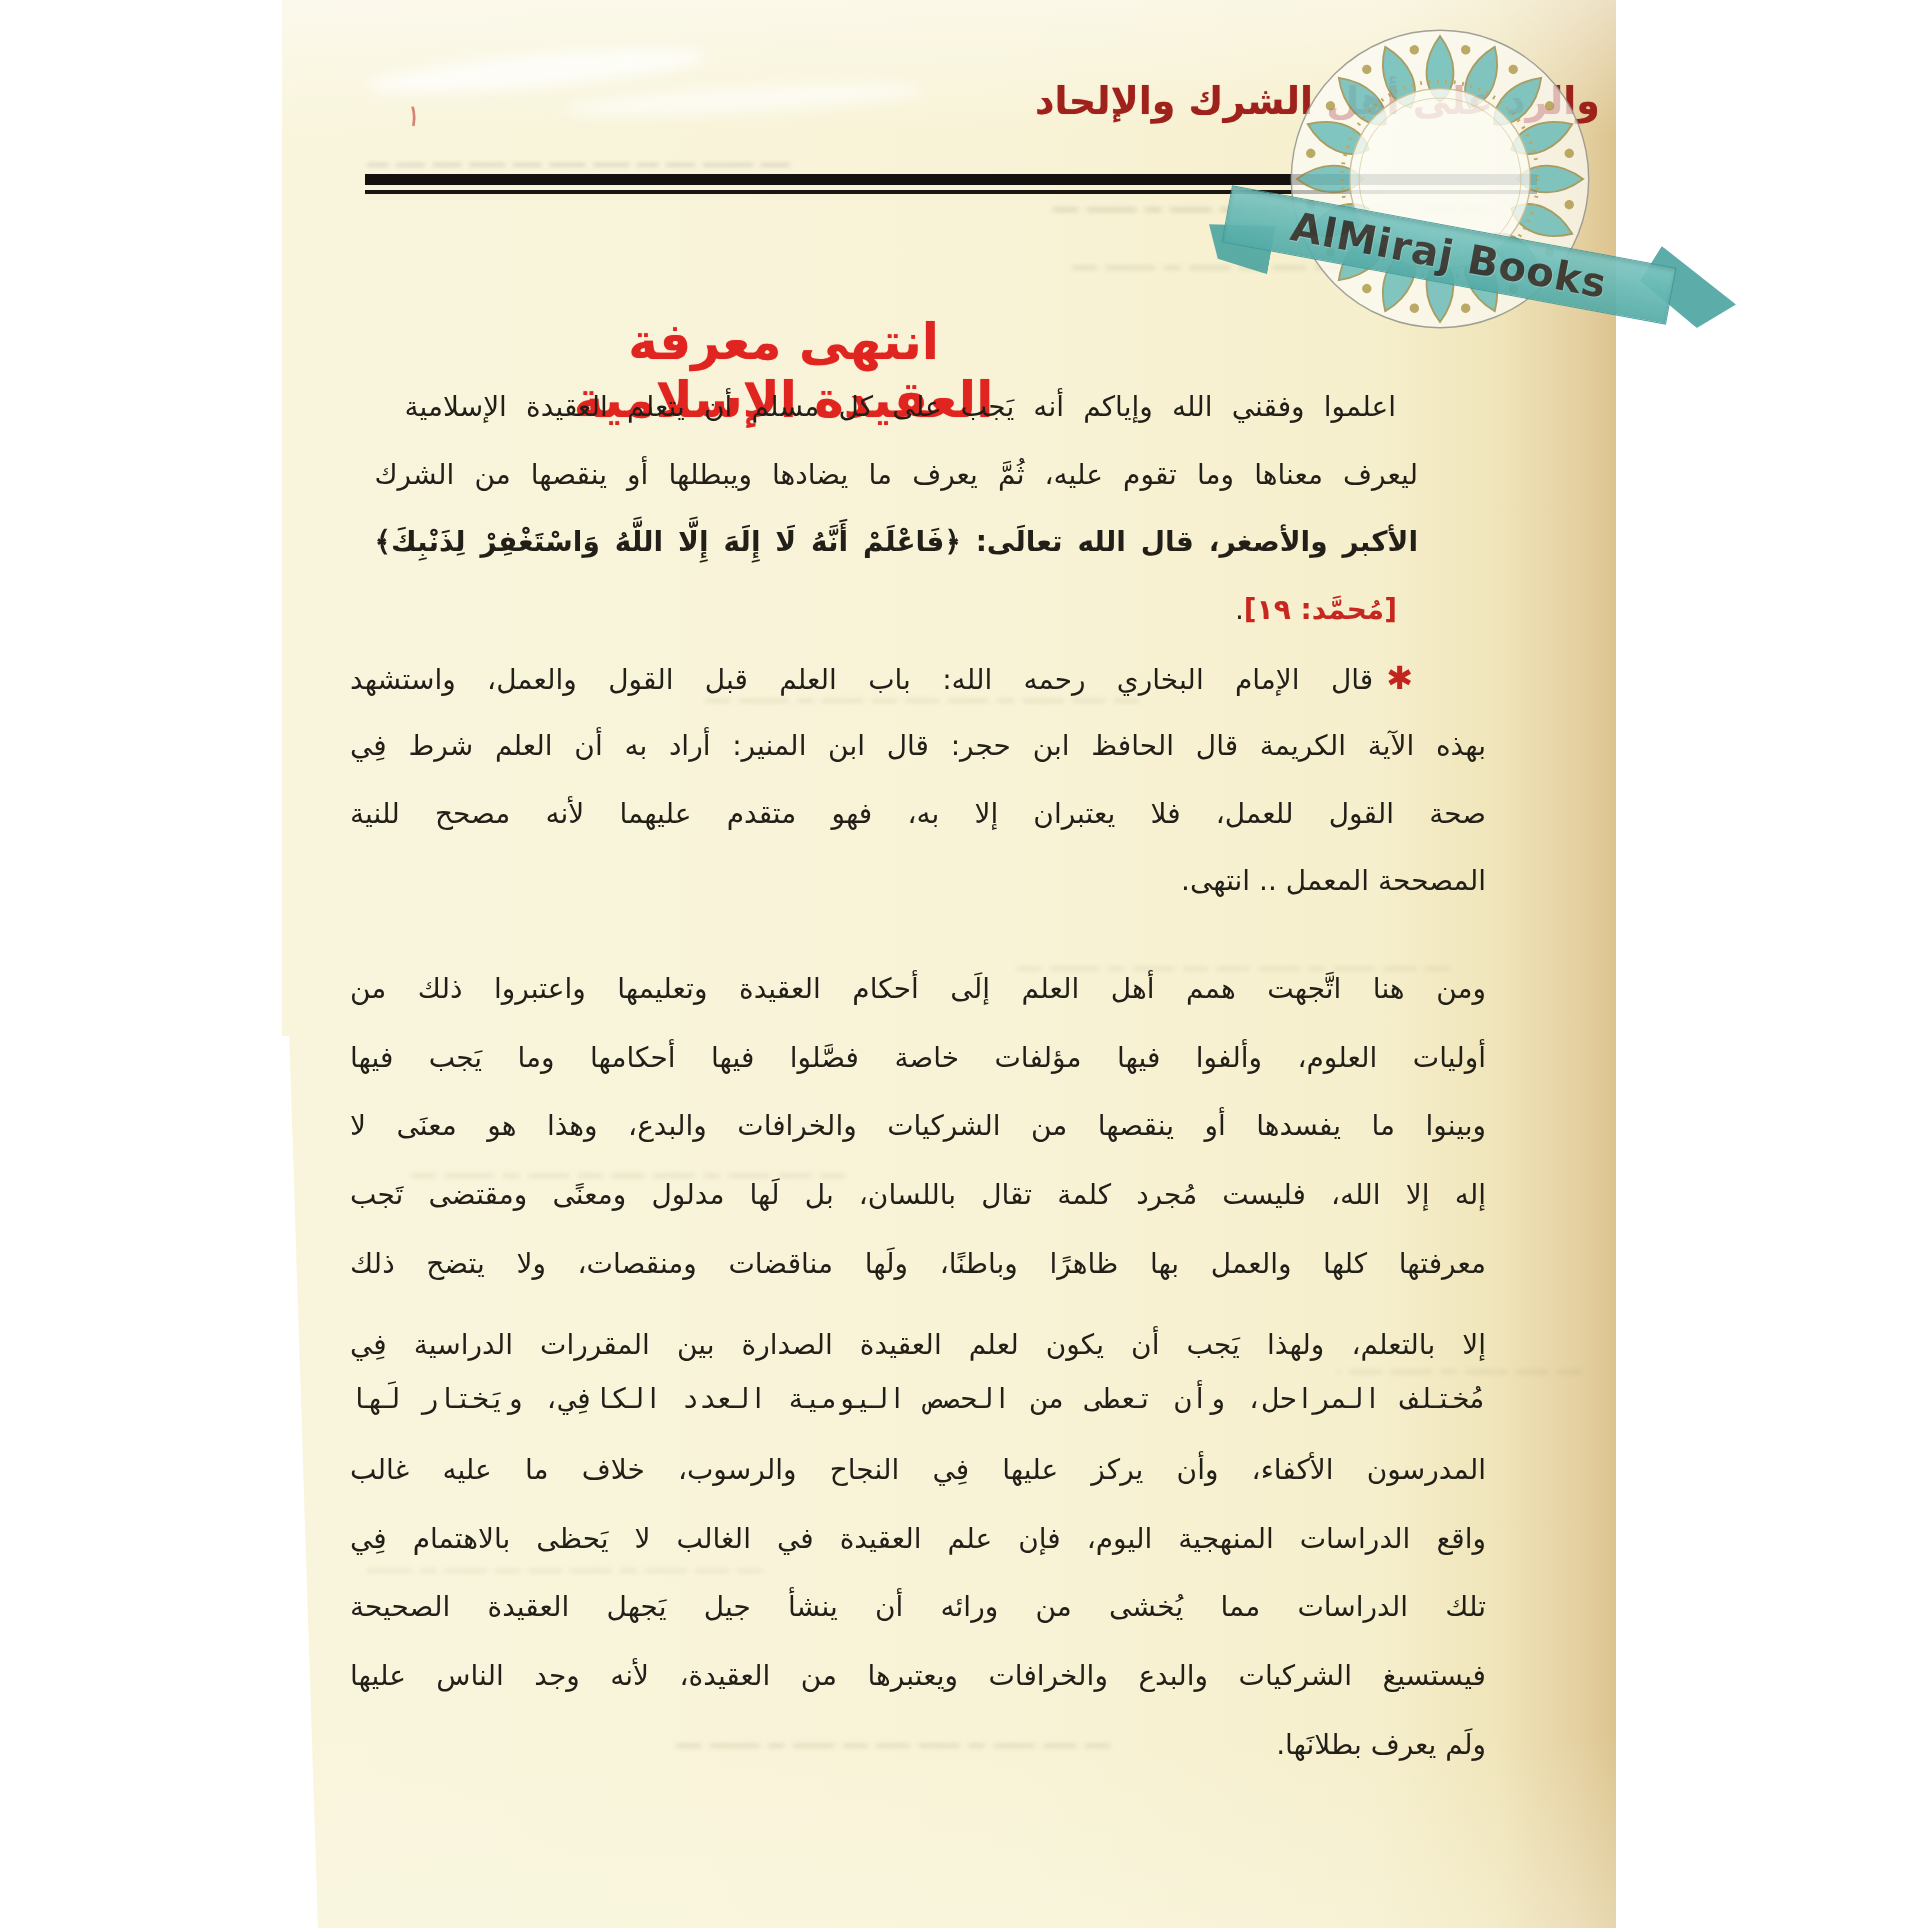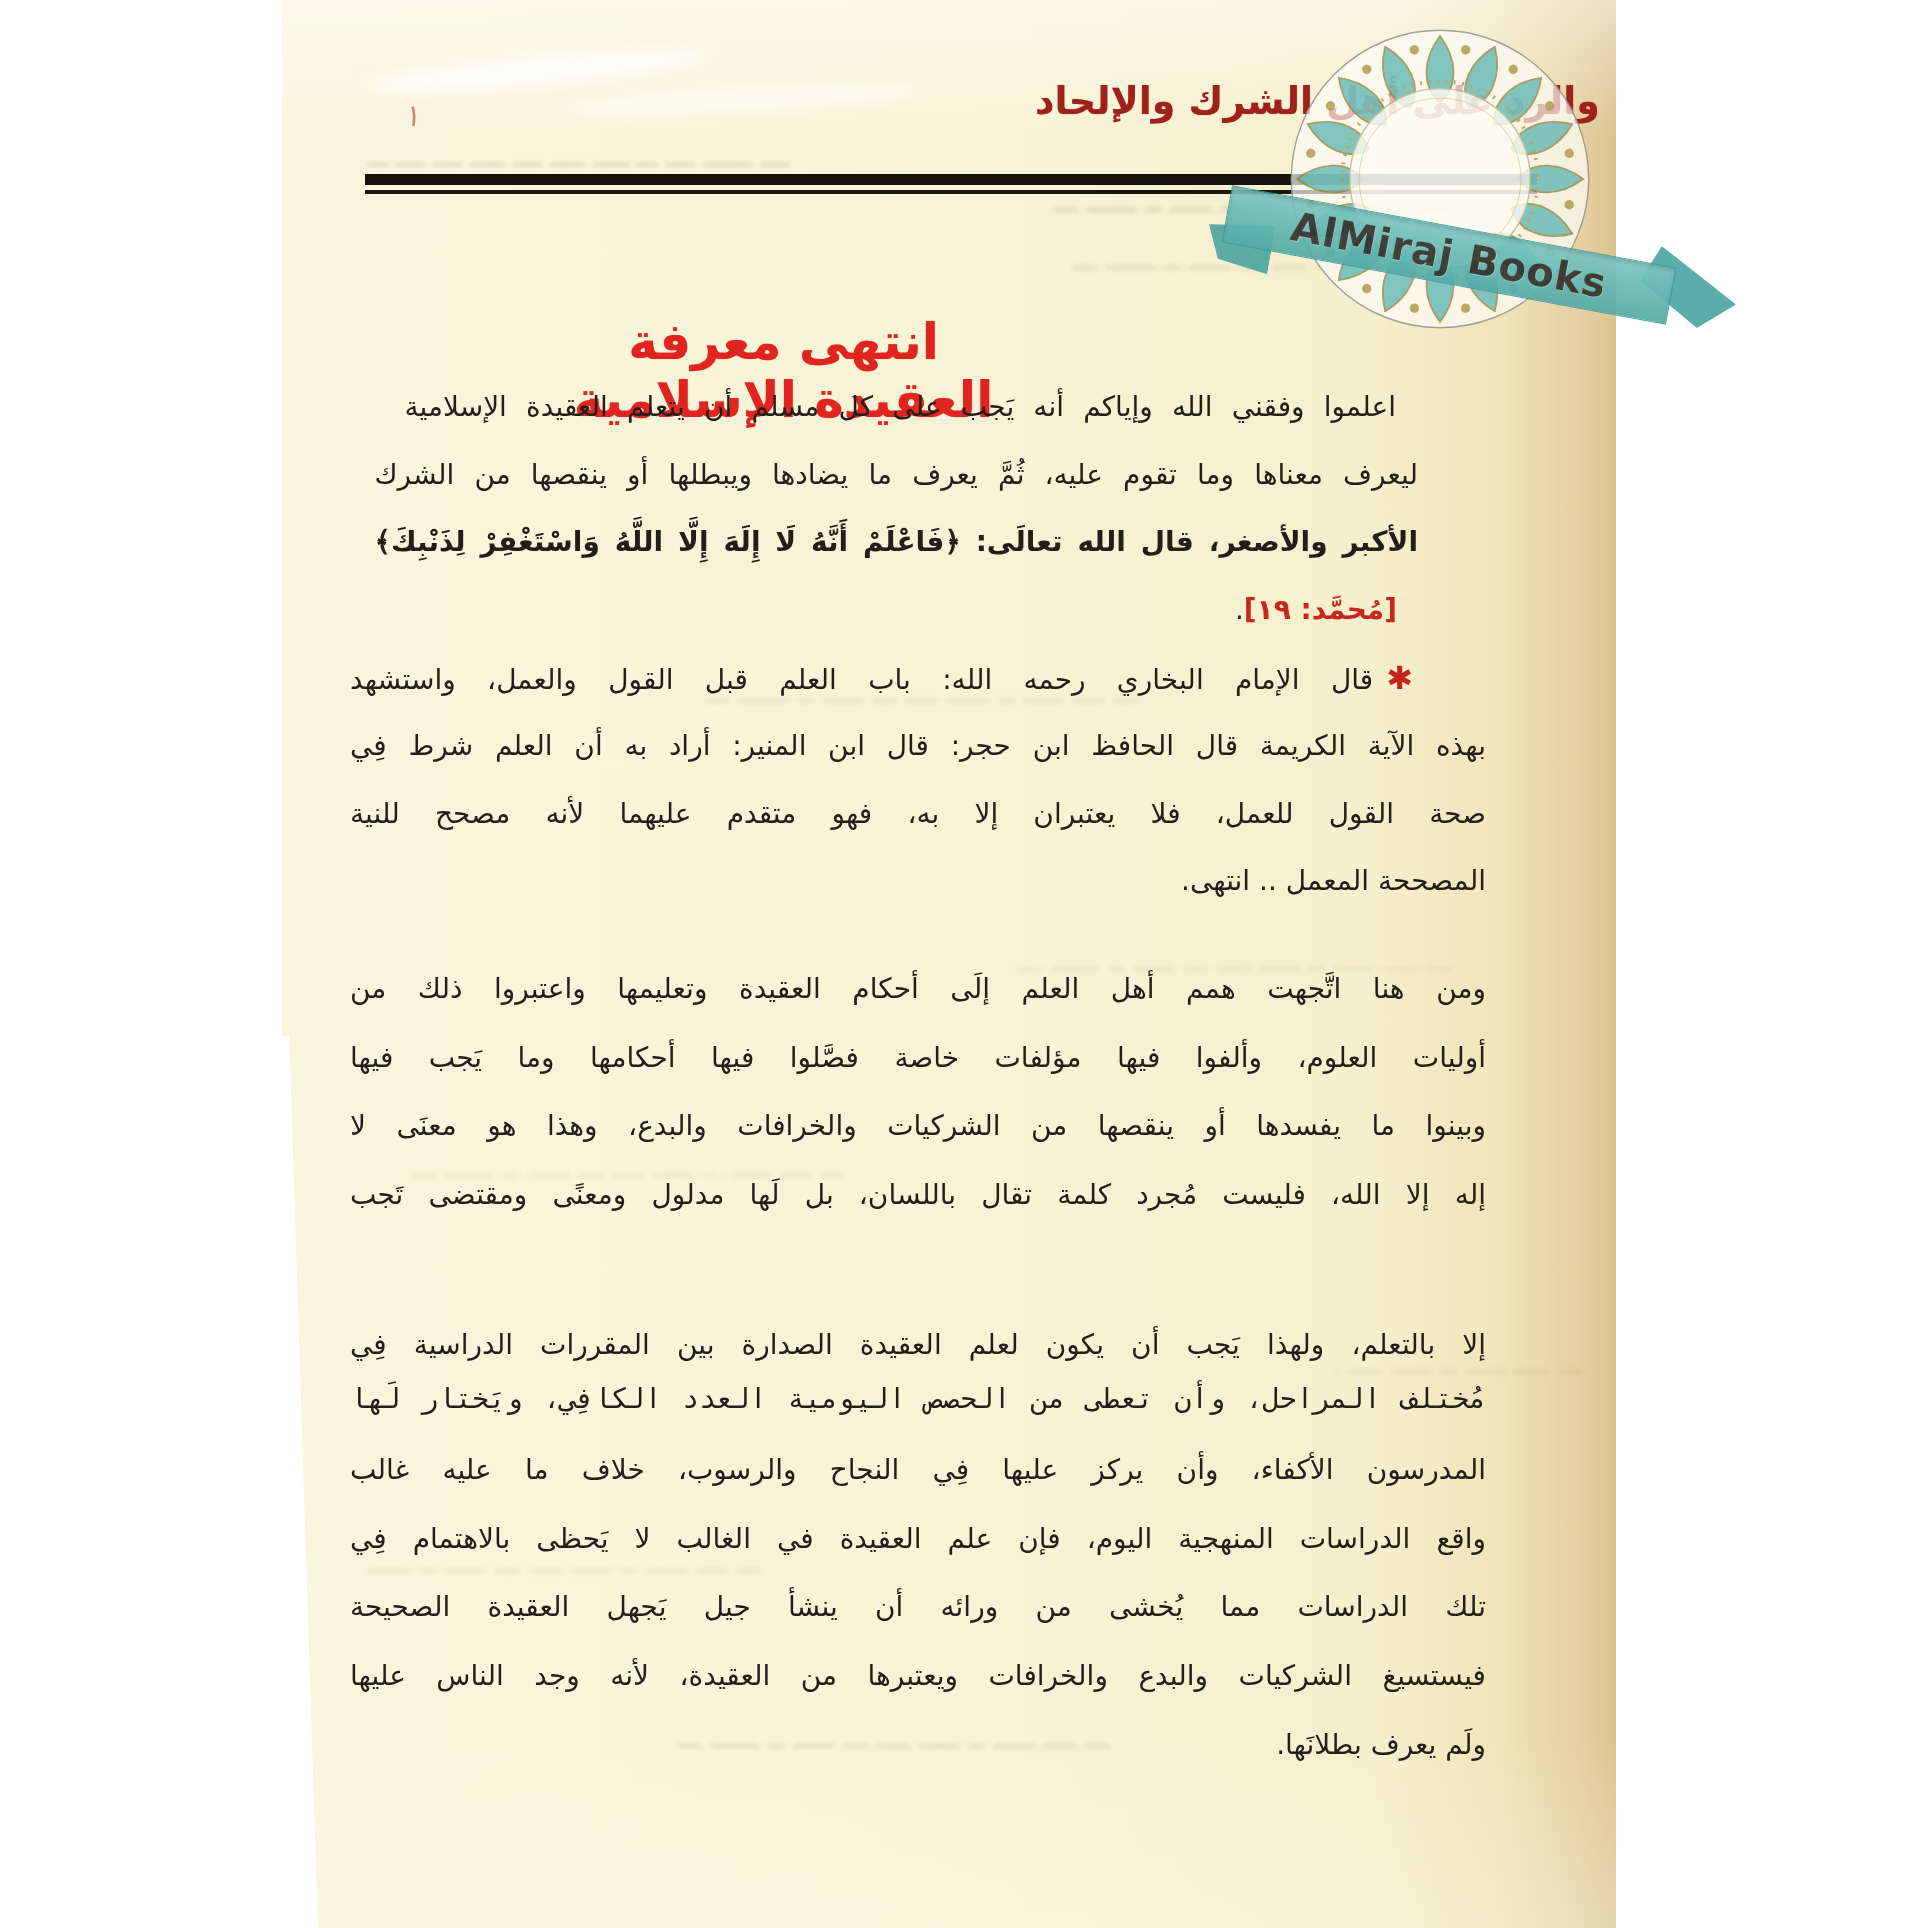--- a/index.html
+++ b/index.html
@@ -95,20 +95,21 @@
         <span class="star">✱</span><span>قال الإمام البخاري رحمه الله: باب العلم قبل القول والعمل، واستشهد</span>
       </div>
       <div class="line" style="top:712px;">بهذه الآية الكريمة قال الحافظ ابن حجر: قال ابن المنير: أراد به أن العلم شرط فِي</div>
       <div class="line" style="top:780px;">صحة القول للعمل، فلا يعتبران إلا به، فهو متقدم عليهما لأنه مصحح للنية</div>
       <div class="line endline" style="top:847px;">المصححة المعمل .. انتهى.</div>
 
       <div class="line" style="top:955px;">ومن هنا اتَّجهت همم أهل العلم إلَى أحكام العقيدة وتعليمها واعتبروا ذلك من</div>
       <div class="line" style="top:1024px;">أوليات العلوم، وألفوا فيها مؤلفات خاصة فصَّلوا فيها أحكامها وما يَجب فيها</div>
       <div class="line" style="top:1092px;">وبينوا ما يفسدها أو ينقصها من الشركيات والخرافات والبدع، وهذا هو معنَى لا</div>
       <div class="line" style="top:1161px;">إله إلا الله، فليست مُجرد كلمة تقال باللسان، بل لَها مدلول ومعنًى ومقتضى تَجب</div>
+      <div class="line" style="top:1230px;">معرفتها كلها والعمل بها ظاهرًا وباطنًا، ولَها مناقضات ومنقصات، ولا يتضح ذلك</div>
       <div class="line" style="top:1311px;">إلا بالتعلم، ولهذا يَجب أن يكون لعلم العقيدة الصدارة بين المقررات الدراسية فِي</div>
       <div class="line" style="top:1367px;font-family:Liberation Mono, monospace;">مُختلف المراحل، وأن تعطى من الحصص اليومية العدد الكافِي، ويَختار لَها</div>
       <div class="line" style="top:1436px;">المدرسون الأكفاء، وأن يركز عليها فِي النجاح والرسوب، خلاف ما عليه غالب</div>
       <div class="line" style="top:1505px;">واقع الدراسات المنهجية اليوم، فإن علم العقيدة في الغالب لا يَحظى بالاهتمام فِي</div>
       <div class="line" style="top:1573px;">تلك الدراسات مما يُخشى من ورائه أن ينشأ جيل يَجهل العقيدة الصحيحة</div>
       <div class="line" style="top:1642px;">فيستسيغ الشركيات والبدع والخرافات ويعتبرها من العقيدة، لأنه وجد الناس عليها</div>
       <div class="line endline" style="top:1711px;">ولَم يعرف بطلانَها.</div>
     </div>
 
     <div class="watermark">

